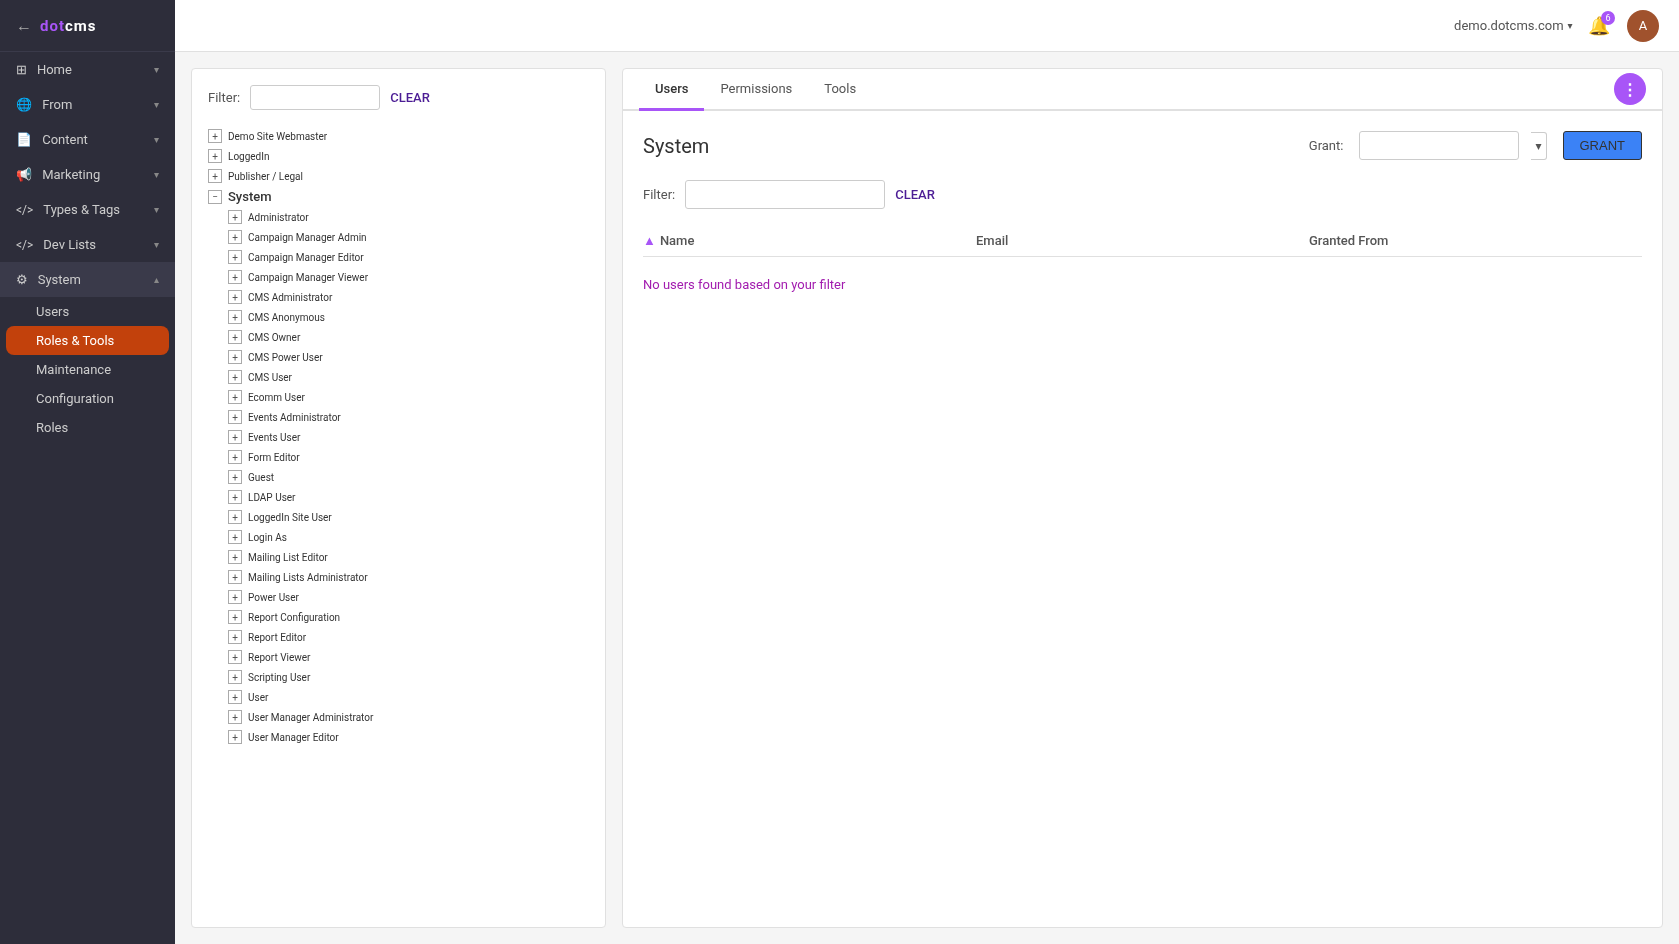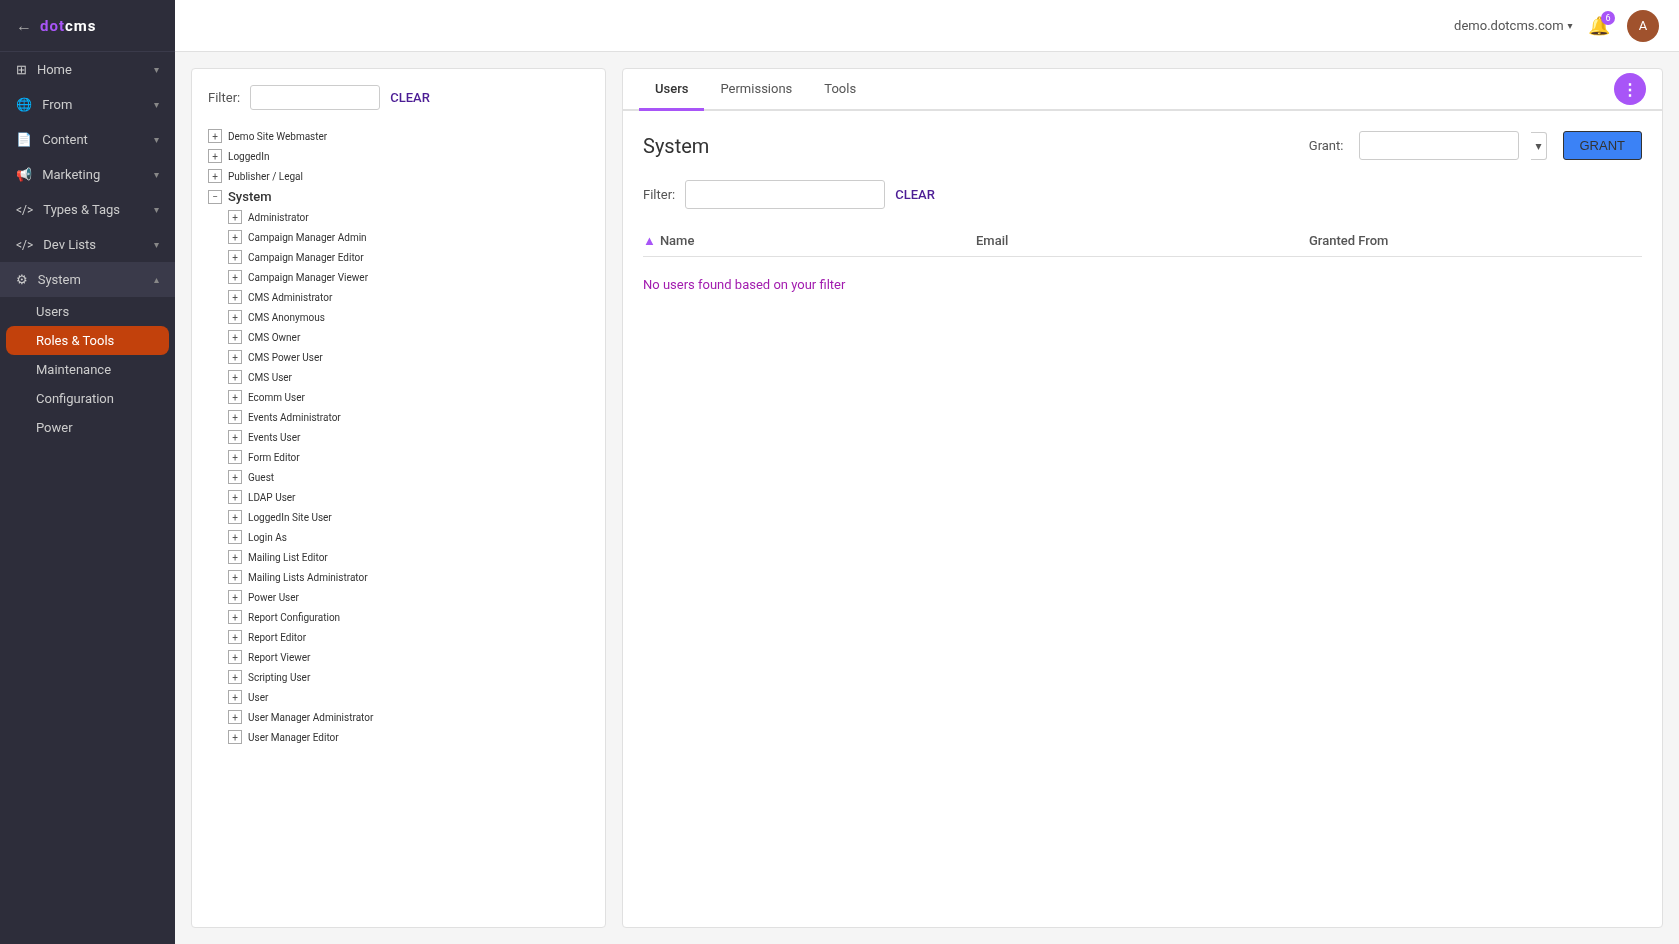--- a/index.html
+++ b/index.html
@@ -139,21 +139,21 @@
   <div class="sidebar-sub-item active">
     <span>Roles &amp; Tools</span>
   </div>
   <div class="sidebar-sub-item">
     <span>Maintenance</span>
   </div>
   <div class="sidebar-sub-item">
     <span>Configuration</span>
   </div>
   <div class="sidebar-sub-item">
-    <span>Power</span>
+    <span>Roles</span>
   </div>
 </div>
 
 <div class="main-area">
 
   <div class="topbar">
     <div class="topbar-domain">
       <span>demo.dotcms.com</span>
       <span style="font-size:10px;">▾</span>
     </div>

